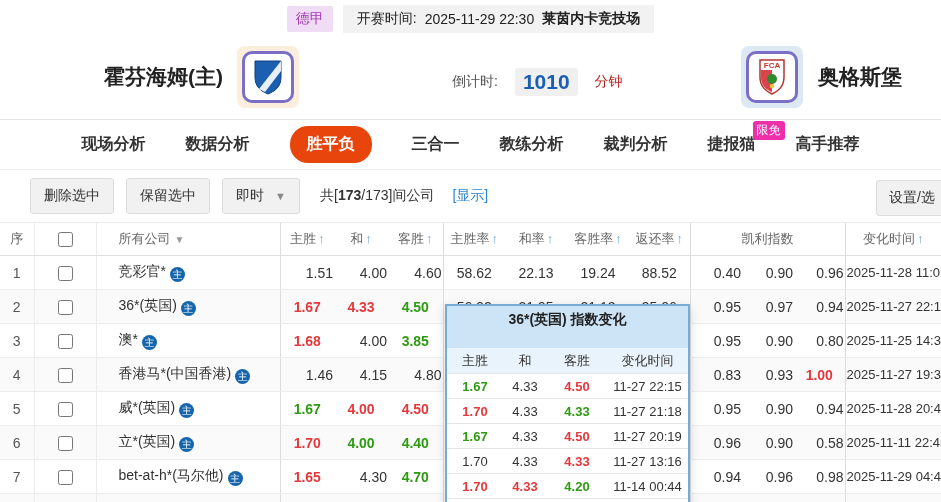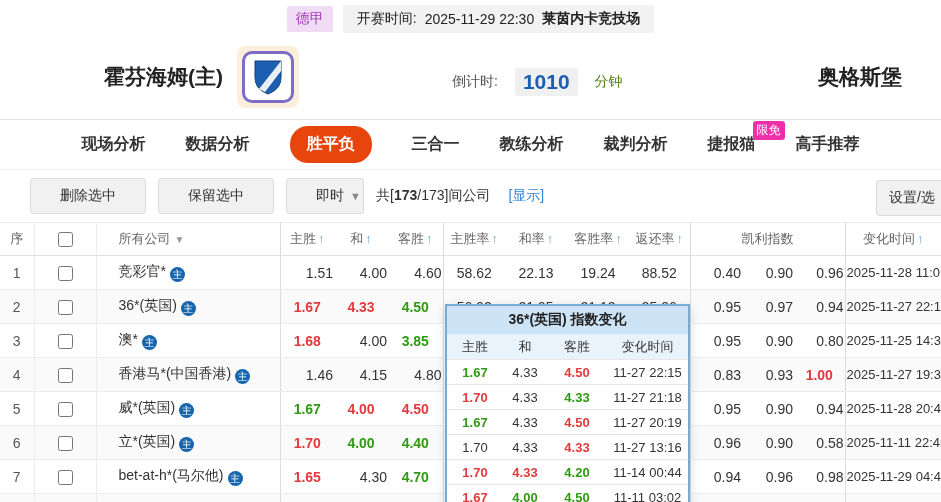--- a/index.html
+++ b/index.html
@@ -18,34 +18,34 @@
   .team-name{position:absolute;top:28px;font-size:21px;font-weight:bold;color:#222;}
   .home-name{left:84px;margin-left:20px;}
   .away-name{left:818px;}
   .crest-box{position:absolute;top:11px;width:62px;height:62px;border-radius:8px;display:flex;align-items:center;justify-content:center;}
   .home-crest-box{left:237px;background:#fceedd;}
   .away-crest-box{left:741px;background:#dde8f5;}
   .crest-inner{width:46px;height:46px;background:#fff;border:3px solid #7b6ec6;border-radius:10px;display:flex;align-items:center;justify-content:center;overflow:hidden;}
   .countdown{position:absolute;left:452px;top:33px;display:flex;align-items:center;gap:17px;}
   .countdown-label{font-size:14px;color:#555;}
   .countdown-value{background:#f0f0f0;border-radius:3px;padding:2px 8px;font-size:21px;font-weight:bold;color:#1a5fb3;}
-  .countdown-unit{font-size:14px;color:#4d7c0f;}
+  .countdown-unit{font-size:14px;color:#b91c1c;}
 
   
   .nav{height:49px;display:flex;align-items:center;justify-content:center;gap:40px;border-bottom:1px solid #eee;}
   .nav-item{font-size:16px;font-weight:600;color:#333;cursor:pointer;position:relative;white-space:nowrap;}
   .nav-item.active{background:#e8450c;color:#fff;padding:8px 17px;border-radius:18px;}
   .nav-badge{position:absolute;top:-13px;right:-29px;background:#ef2faa;color:#fff;font-size:12px;font-weight:normal;padding:1px 4px;border-radius:3px;}
 
   
   .toolbar{position:relative;height:52px;display:flex;align-items:center;gap:12px;padding-left:30px;}
-  .tbtn{background:#f1f1f1;border:1px solid #dcdcdc;border-radius:3px;font-size:14px;color:#333;padding:8px 29px;cursor:pointer;white-space:nowrap;}
+  .tbtn{background:#f1f1f1;border:1px solid #dcdcdc;border-radius:3px;font-size:14px;color:#333;padding:8px 13px;cursor:pointer;white-space:nowrap;}
   .tbtn .caret{color:#888;font-size:11px;margin-left:6px;}
   .tbtn-instant{width:78px;display:inline-flex;justify-content:space-between;align-items:center;}
-  .company-count{font-size:14px;color:#333;margin-left:0;}
+  .company-count{font-size:14px;color:#333;margin-left:8px;}
   .company-count b{font-weight:bold;}
   .show-link{color:#2d84d4;font-size:14px;margin-left:6px;cursor:pointer;}
   .settings-btn{position:absolute;left:876px;top:10px;width:86px;padding:8px 12px;text-align:left;}
 
   
   table{border-collapse:collapse;table-layout:fixed;width:941px;}
   thead th{height:30px;font-size:13px;font-weight:normal;color:#666;border-top:1px solid #ebebeb;border-bottom:1px solid #e0e0e0;background:#fff;white-space:nowrap;overflow:hidden;}
   tbody td{height:31px;font-size:14px;color:#333;text-align:center;border-bottom:1px solid #ededed;white-space:nowrap;overflow:hidden;}
   tbody tr:nth-child(even){background:#fafafa;}
   .bl{border-left:1px solid #dcdcdc;}
@@ -56,21 +56,21 @@
   .o-r{color:#e4393c;font-weight:bold;}
   .o-g{color:#2e9b12;font-weight:bold;}
   .o-k{color:#333;text-align:right;}
   .c-seq{color:#555;}
   .cell-time{font-size:13px;color:#333;}
   .main-badge{display:inline-block;width:15px;height:15px;line-height:15px;border-radius:50%;background:#1565ad;color:#fff;font-size:10px;text-align:center;margin-left:4px;vertical-align:-2px;}
   input[type=checkbox]{width:15px;height:15px;margin:0;vertical-align:middle;cursor:pointer;}
 
   
   .popup{position:absolute;left:445px;top:304px;width:241px;background:#fff;border:2px solid #78aad6;box-shadow:0 3px 10px rgba(0,0,0,0.15);z-index:5;}
-  .popup-title{height:28px;line-height:26px;background:#cde4f6;text-align:center;font-size:14px;font-weight:bold;color:#222;}
+  .popup-title{height:42px;line-height:26px;background:#cde4f6;text-align:center;font-size:14px;font-weight:bold;color:#222;}
   .popup-grid{display:grid;grid-template-columns:56px 44px 60px 81px;align-items:center;}
   .popup-head{height:25px;background:#e9f3fb;font-size:13px;color:#333;}
   .popup-head span{text-align:center;}
   .popup-row{height:24px;font-size:13px;border-top:1px solid #e6e6e6;}
   .popup-row span{text-align:center;}
   .popup-row .pr-time{font-size:13px;color:#333;}
 </style>
 </head>
 <body>
 
@@ -92,20 +92,32 @@
         <svg width="30" height="36" viewBox="0 0 30 36">
           <path d="M2 2 H28 V18 C28 28 22 32 15 35 C8 32 2 28 2 18 Z" fill="#1a5fb0" stroke="#123f7a" stroke-width="1"></path>
           <path d="M28 2 L6 30 L12 33 L28 12 Z" fill="#fff" opacity="0.9"></path>
         </svg>
       </div>
     </div>
     <div class="countdown">
       <span class="countdown-label">倒计时:</span>
       <span class="countdown-value">1010</span>
       <span class="countdown-unit">分钟</span>
+    </div>
+    <div class="crest-box away-crest-box">
+      <div class="crest-inner">
+        <svg width="28" height="36" viewBox="0 0 28 36">
+          <path d="M2 1 H26 V18 C26 28 20 32 14 35 C8 32 2 28 2 18 Z" fill="#fff" stroke="#b5342c" stroke-width="1.5"></path>
+          <text x="14" y="9" font-size="8" font-weight="bold" fill="#c5372e" text-anchor="middle" font-family="Liberation Sans, sans-serif">FCA</text>
+          <path d="M3 11 H14 V33 C8 30.5 3 27 3 18 Z" fill="#d8454a"></path>
+          <circle cx="14" cy="20" r="5" fill="#2e8b2e"></circle>
+          <rect x="13" y="24" width="2" height="5" fill="#7a4a20"></rect>
+          <circle cx="14" cy="27" r="2.2" fill="#e8c43c"></circle>
+        </svg>
+      </div>
     </div>
     <span class="team-name away-name">奥格斯堡</span>
   </div>
 
   <div class="nav" id="nav">
       <span class="nav-item">现场分析</span>
       <span class="nav-item">数据分析</span>
       <span class="nav-item active">胜平负</span>
       <span class="nav-item">三合一</span>
       <span class="nav-item">教练分析</span>

